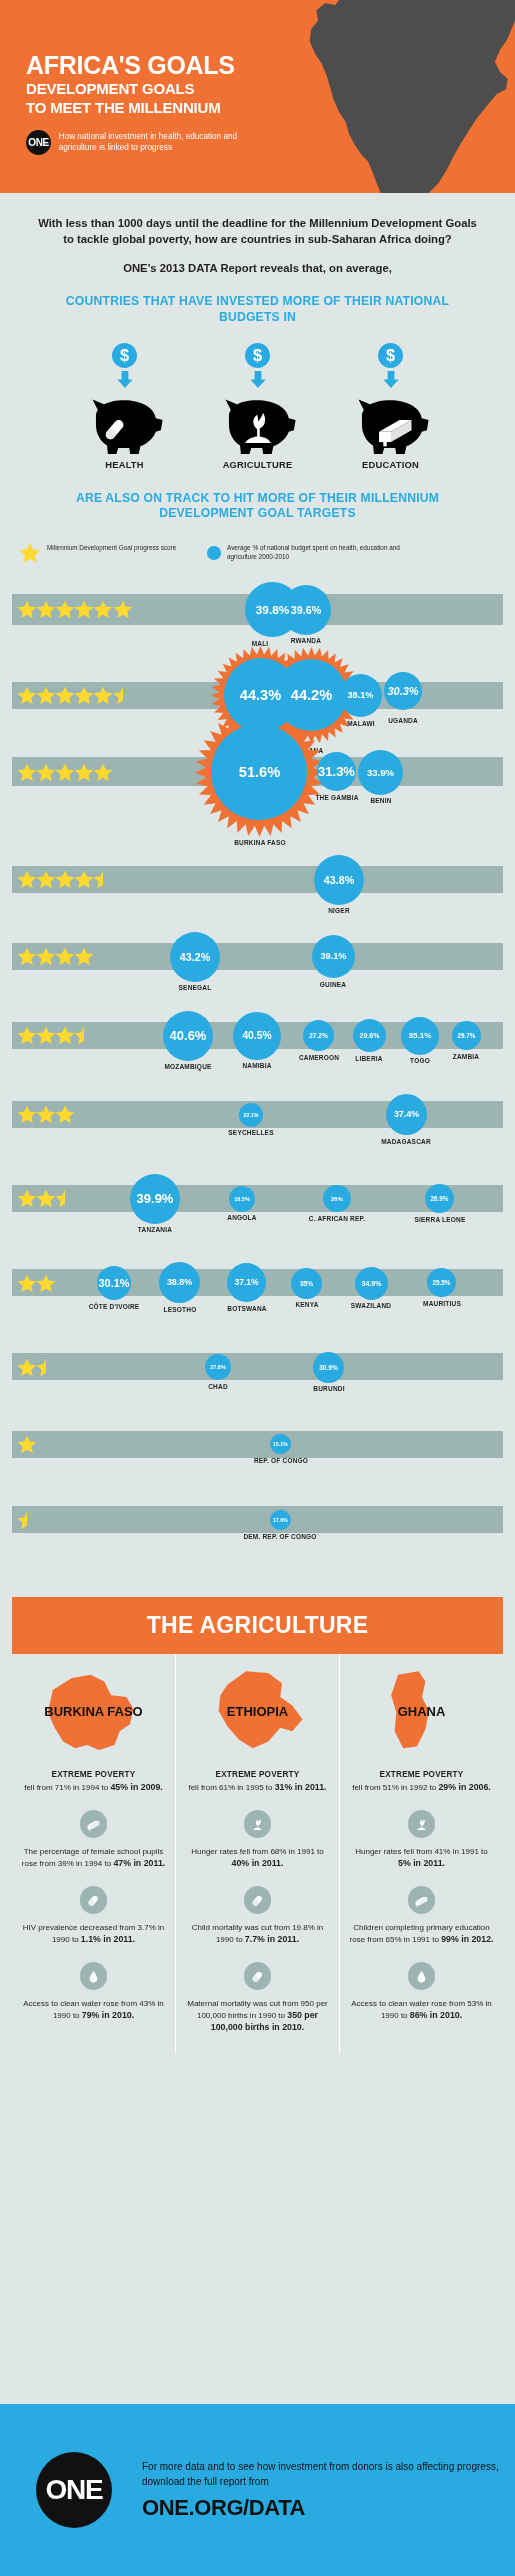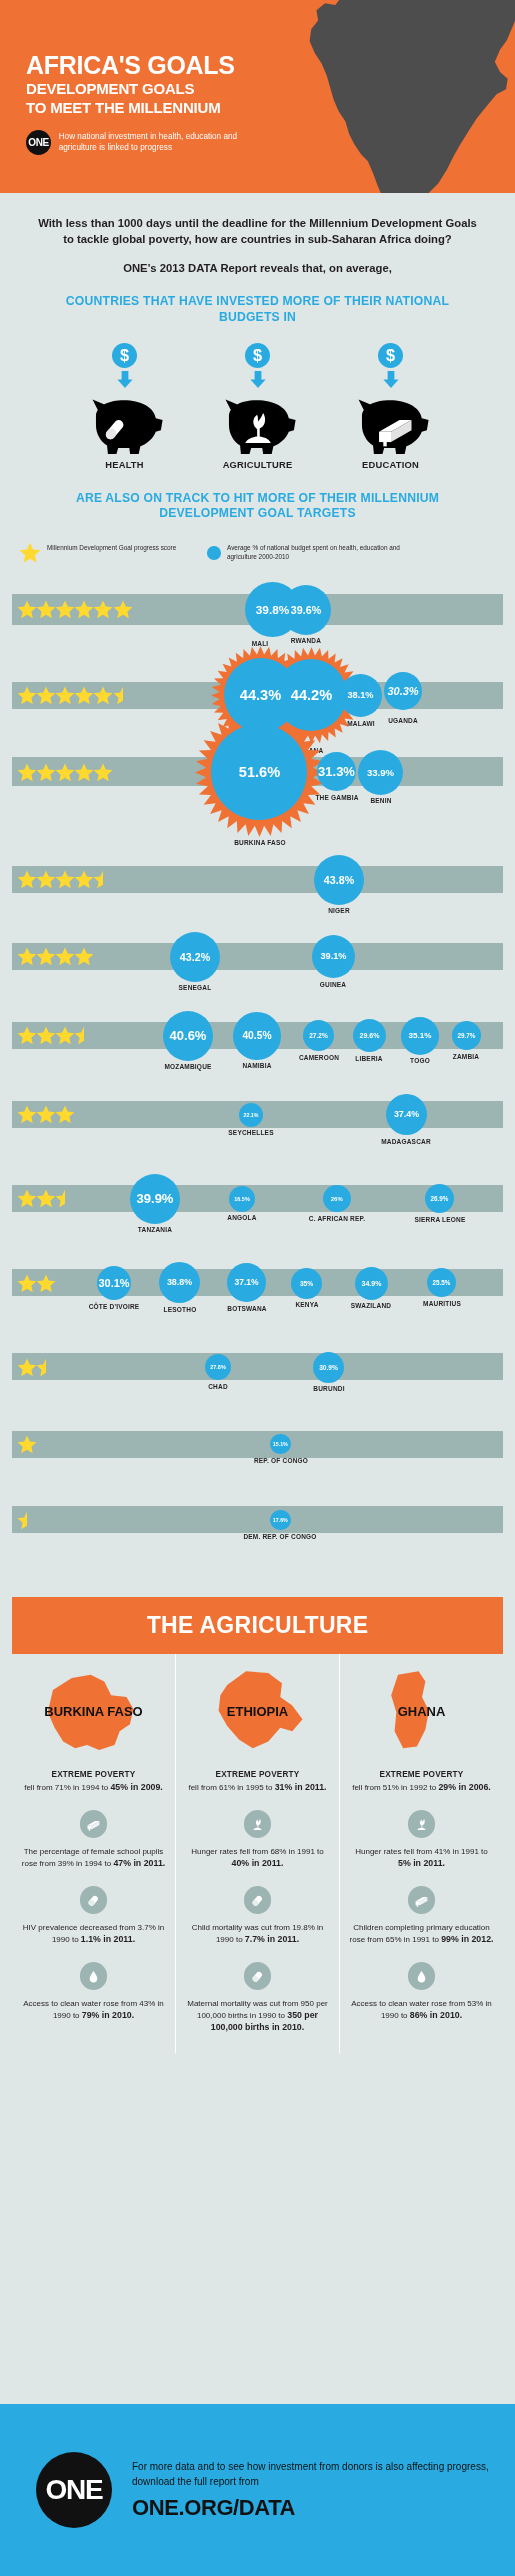--- a/index.html
+++ b/index.html
@@ -127,21 +127,21 @@
   
   .footer {
     position:absolute; left:0; right:0; bottom:0; height:172px;
     background:#29abe2; display:flex; align-items:center; padding-left:36px;
   }
   .footer-logo {
     width:76px; height:76px; border-radius:50%; background:#111;
     display:flex; align-items:center; justify-content:center;
     color:#fff; font-size:28px; font-weight:bold; letter-spacing:-1.3px; flex:none;
   }
-  .footer-txt { margin-left:20px; }
+  .footer-txt { margin-left:30px; }
   .footer-txt .l1 { font-size:10px; color:#111; line-height:1.5; }
   .footer-txt .l2 { font-size:22px; font-weight:bold; color:#111; margin-top:6.9px; letter-spacing:-0.4px; }
 </style>
 </head>
 <body>
 
 <div class="header">
   <svg class="africa-silhouette" viewBox="0 0 260 240">
     <path fill="#4d4d4d" d="M52,0 L250,0 L255,18 L248,36 L240,55 L232,66 L226,80 L232,92 L241,100 L239,112 L228,118 L218,130 L205,146 L196,160 L186,176 L178,190 L170,206 L160,222 L148,234 L136,240 L96,240 L90,226 L84,210 L78,196 L70,188 L62,176 L56,164 L52,150 L44,138 L38,124 L34,110 L30,96 L24,82 L16,70 L10,56 L12,42 L20,32 L18,20 L28,12 L40,14 L46,6 Z"></path>
   </svg>

